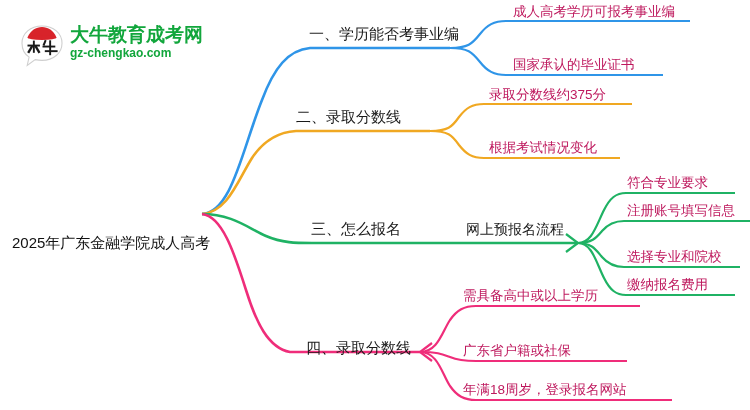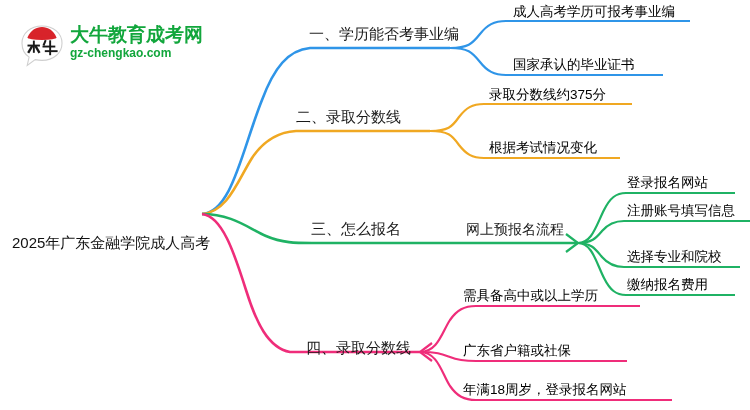--- a/index.html
+++ b/index.html
@@ -82,21 +82,21 @@
   .branch-label {
     font-size: 15px;
     color: #1a1a1a;
   }
   .sub-label {
     font-size: 14px;
     color: #1a1a1a;
   }
   .leaf-label {
     font-size: 13.5px;
-    color: #000000;
+    color: #be185d;
   }
 </style>
 </head>
 <body>
 
 <div id="mindmap-root">
 
   <div id="logo">
     <svg id="logo-mark" viewBox="0 0 44 42">
 
@@ -155,21 +155,21 @@
   <div class="node-label branch-label" style="left:309px; top:26px;">一、学历能否考事业编</div>
   <div class="node-label leaf-label" style="left:513px; top:5px;">成人高考学历可报考事业编</div>
   <div class="node-label leaf-label" style="left:513px; top:58px;text-align:right;">国家承认的毕业证书</div>
 
   <div class="node-label branch-label" style="left:296px; top:109px;font-family:Liberation Serif, serif;">二、录取分数线</div>
   <div class="node-label leaf-label" style="left:489px; top:88px;">录取分数线约375分</div>
   <div class="node-label leaf-label" style="left:489px; top:141px;">根据考试情况变化</div>
 
   <div class="node-label branch-label" style="left:311px; top:221px;">三、怎么报名</div>
   <div class="node-label sub-label" style="left:466px; top:222px;">网上预报名流程</div>
-  <div class="node-label leaf-label" style="left:627px; top:176px;">登录报名网站</div>
+  <div class="node-label leaf-label" style="left:627px; top:176px;">符合专业要求</div>
   <div class="node-label leaf-label" style="left:627px; top:204px;">注册账号填写信息</div>
   <div class="node-label leaf-label" style="left:627px; top:250px;">选择专业和院校</div>
   <div class="node-label leaf-label" style="left:627px; top:278px;">缴纳报名费用</div>
 
   <div class="node-label branch-label" style="left:306px; top:340px;">四、录取分数线</div>
   <div class="node-label leaf-label" style="left:463px; top:289px;">需具备高中或以上学历</div>
   <div class="node-label leaf-label" style="left:463px; top:344px;">广东省户籍或社保</div>
   <div class="node-label leaf-label" style="left:463px; top:383px;">年满18周岁，登录报名网站</div>
 
 </div>

